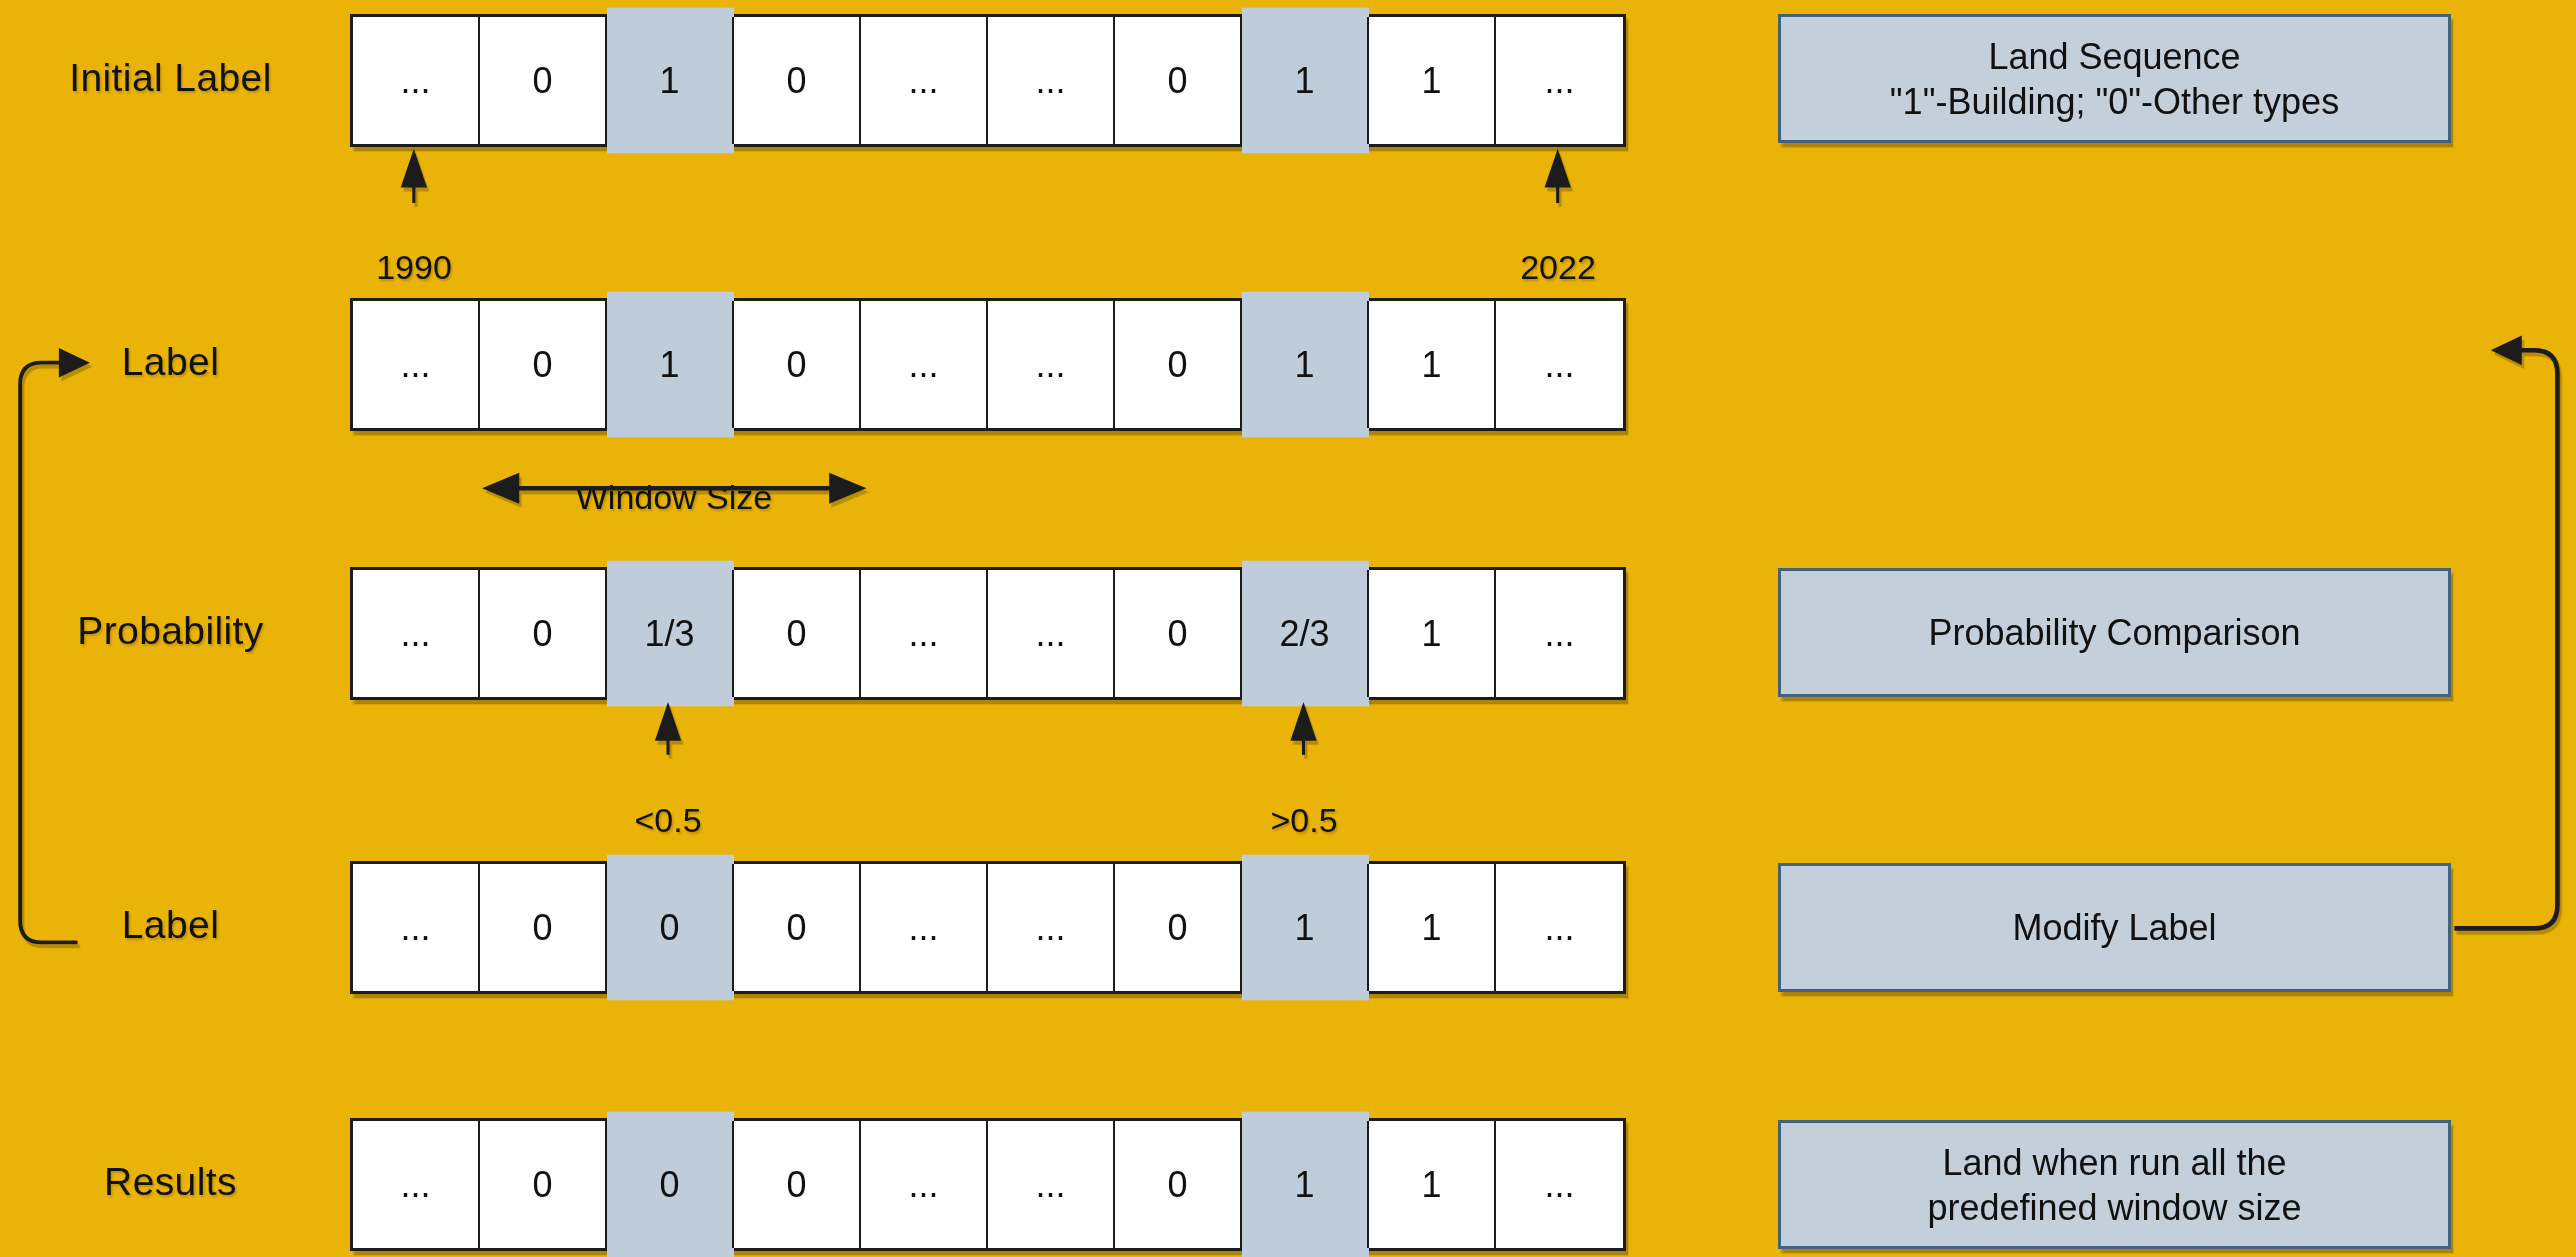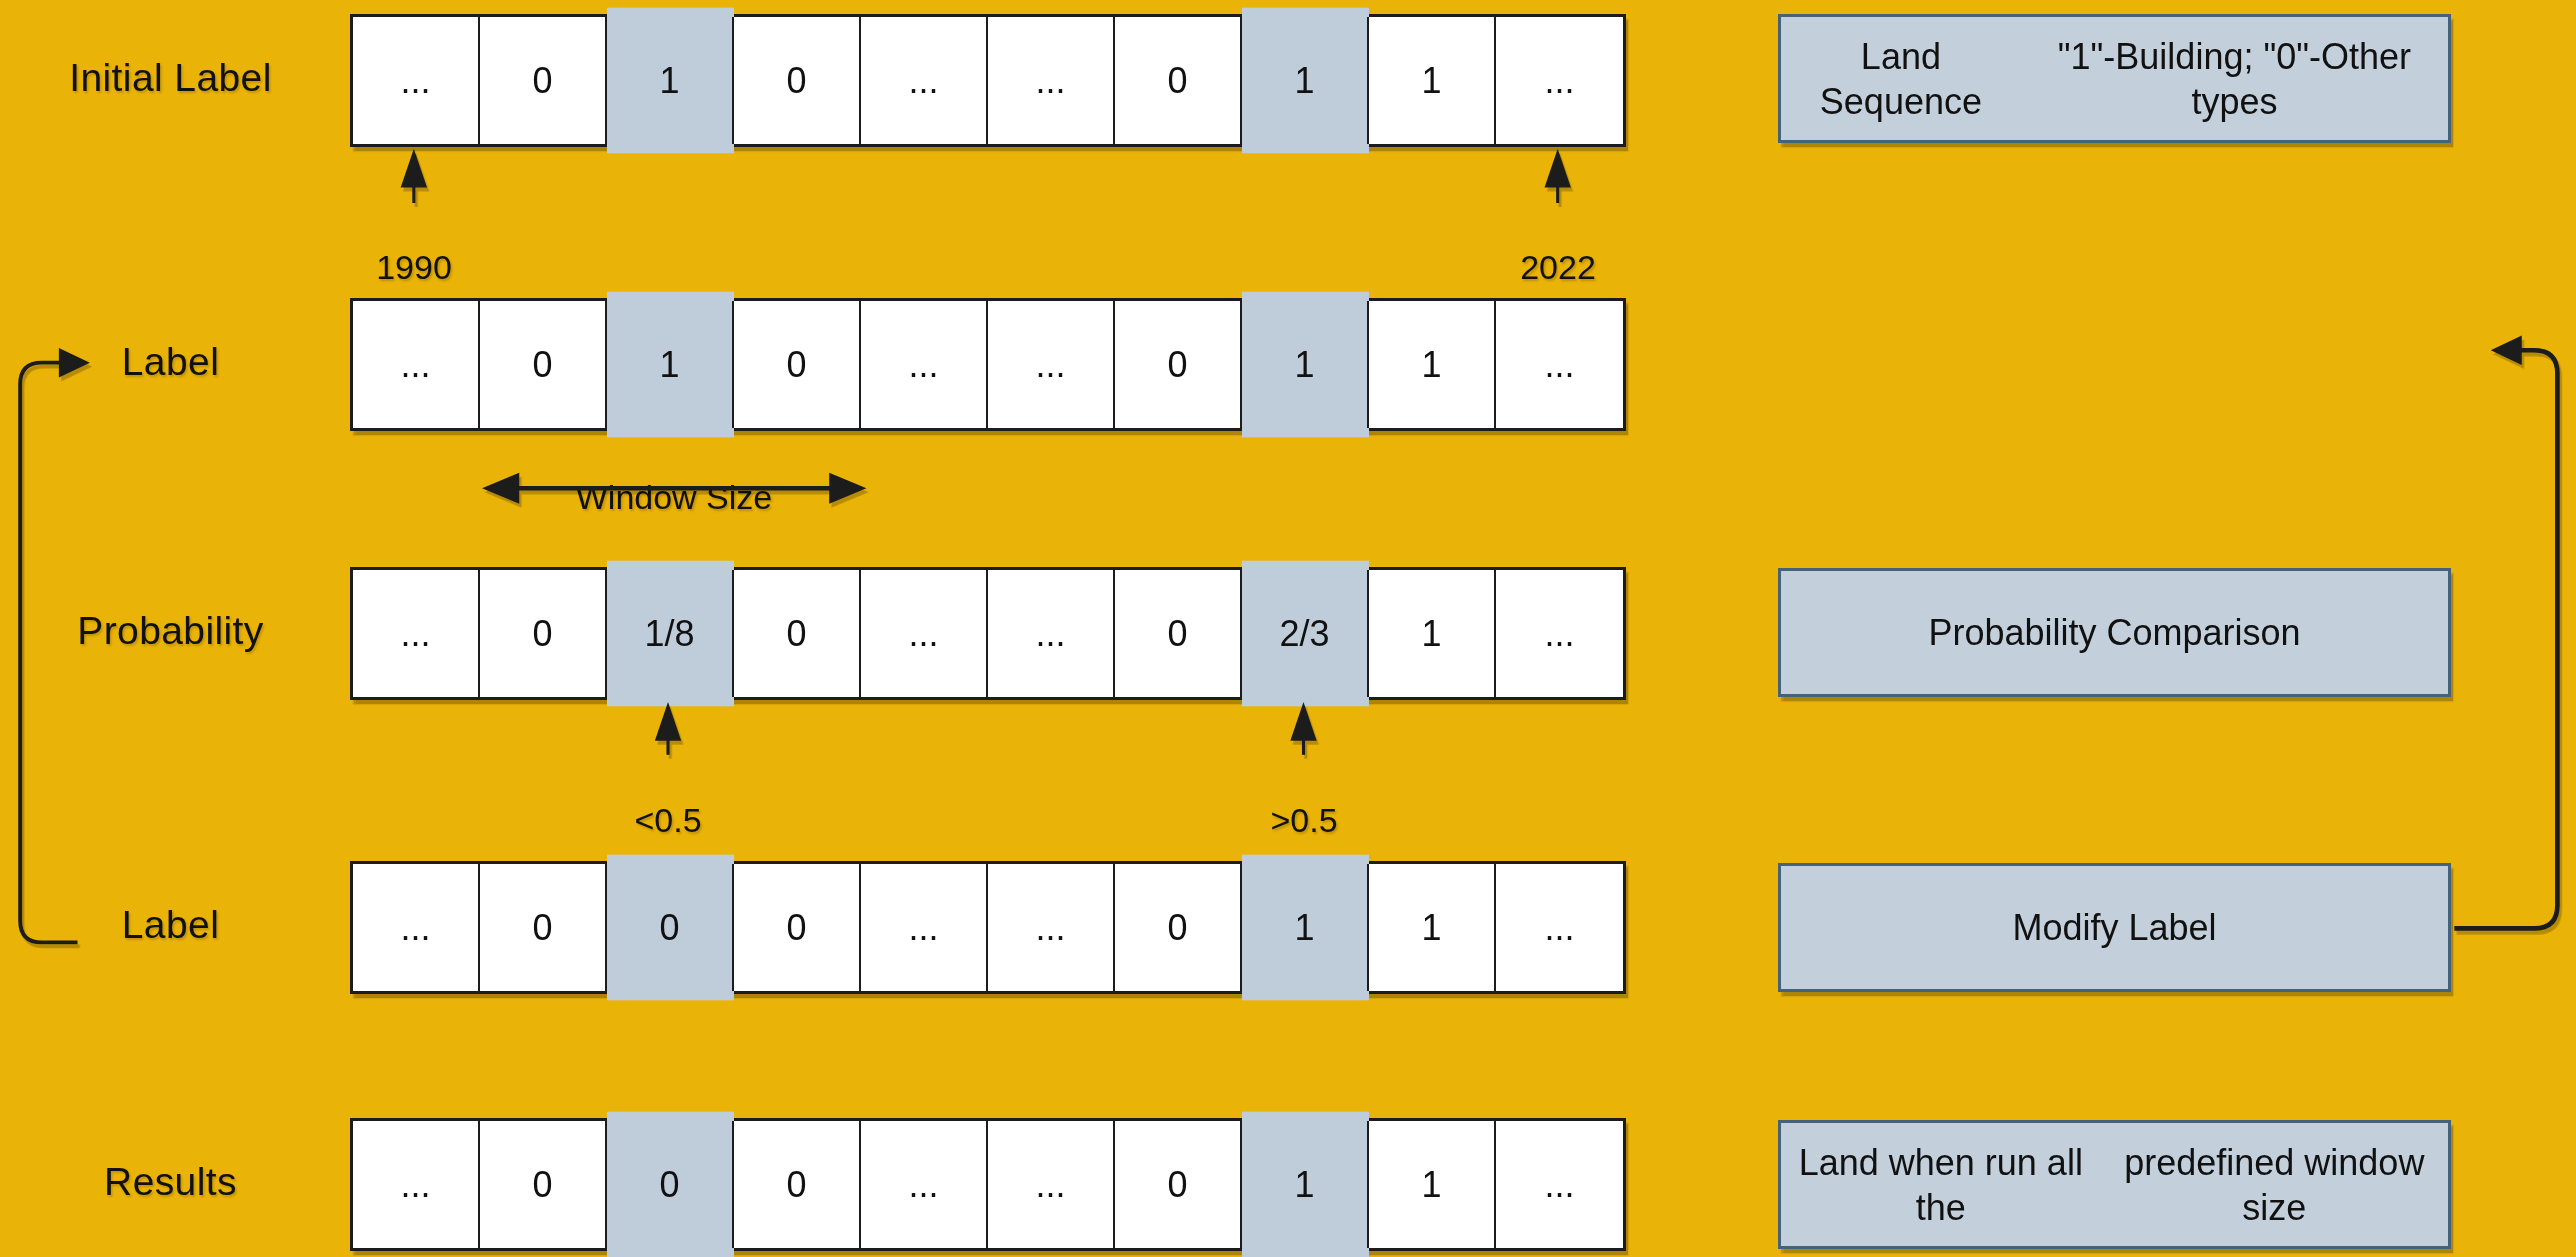--- a/index.html
+++ b/index.html
@@ -27,21 +27,21 @@
   .cell{width:127px;height:127px;border-right:2.3px solid var(--line);
     display:flex;align-items:center;justify-content:center;
     font-size:36px;background:#fff;}
   .cell:last-child{border-right:none;}
   .cell--hl{background:var(--highlight);
     box-shadow:0 -9.3px 0 0 var(--highlight),0 9.3px 0 0 var(--highlight);}
 
   
   .pbox{position:absolute;left:1778px;width:673px;height:129px;
     background:var(--box_fill);border:3.9px solid var(--box_border);
-    display:flex;flex-direction:row;align-items:center;justify-content:center;
+    display:flex;flex-direction:column;align-items:center;justify-content:center;
     font-size:36px;line-height:45px;text-align:center;
     box-shadow:3.1px 5.4px 1.5px var(--shadow);}
 
   
   .anno{position:absolute;width:186px;text-align:center;font-size:34px;
     text-shadow:1.5px 2.3px 2.3px rgba(0,0,0,0.2);margin-top:42px;}
 
   
   #overlay{position:absolute;left:0;top:0;width:2576px;height:1257px;pointer-events:none;}
   .ln{stroke:var(--line);fill:none;}
@@ -81,21 +81,21 @@
     <div class="cell">...</div>
     <div class="cell">0</div>
     <div class="cell cell--hl">1</div>
     <div class="cell">1</div>
     <div class="cell">...</div>
   </div>
 
   <div class="seq" style="top:567px">
     <div class="cell">...</div>
     <div class="cell">0</div>
-    <div class="cell cell--hl">1/8</div>
+    <div class="cell cell--hl">1/3</div>
     <div class="cell">0</div>
     <div class="cell">...</div>
     <div class="cell">...</div>
     <div class="cell">0</div>
     <div class="cell cell--hl">2/3</div>
     <div class="cell">1</div>
     <div class="cell">...</div>
   </div>
 
   <div class="seq" style="top:861px">

